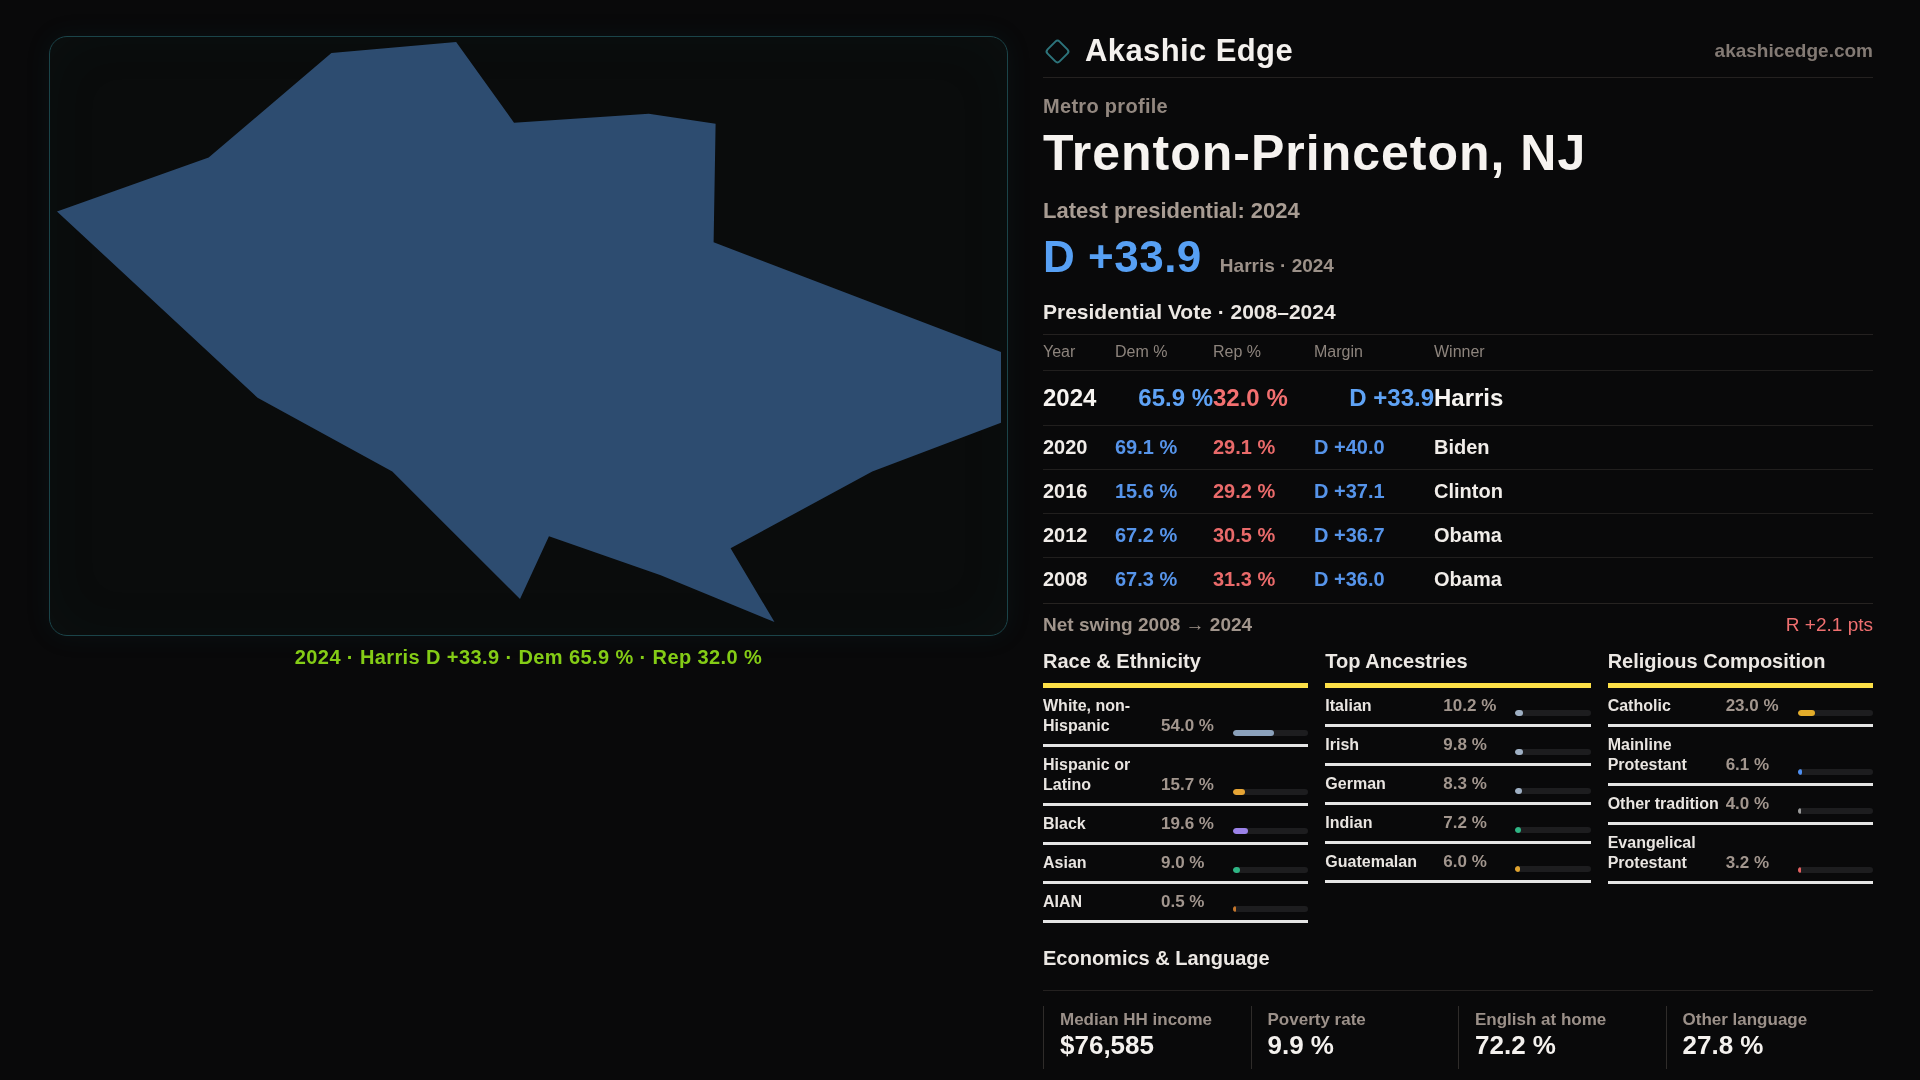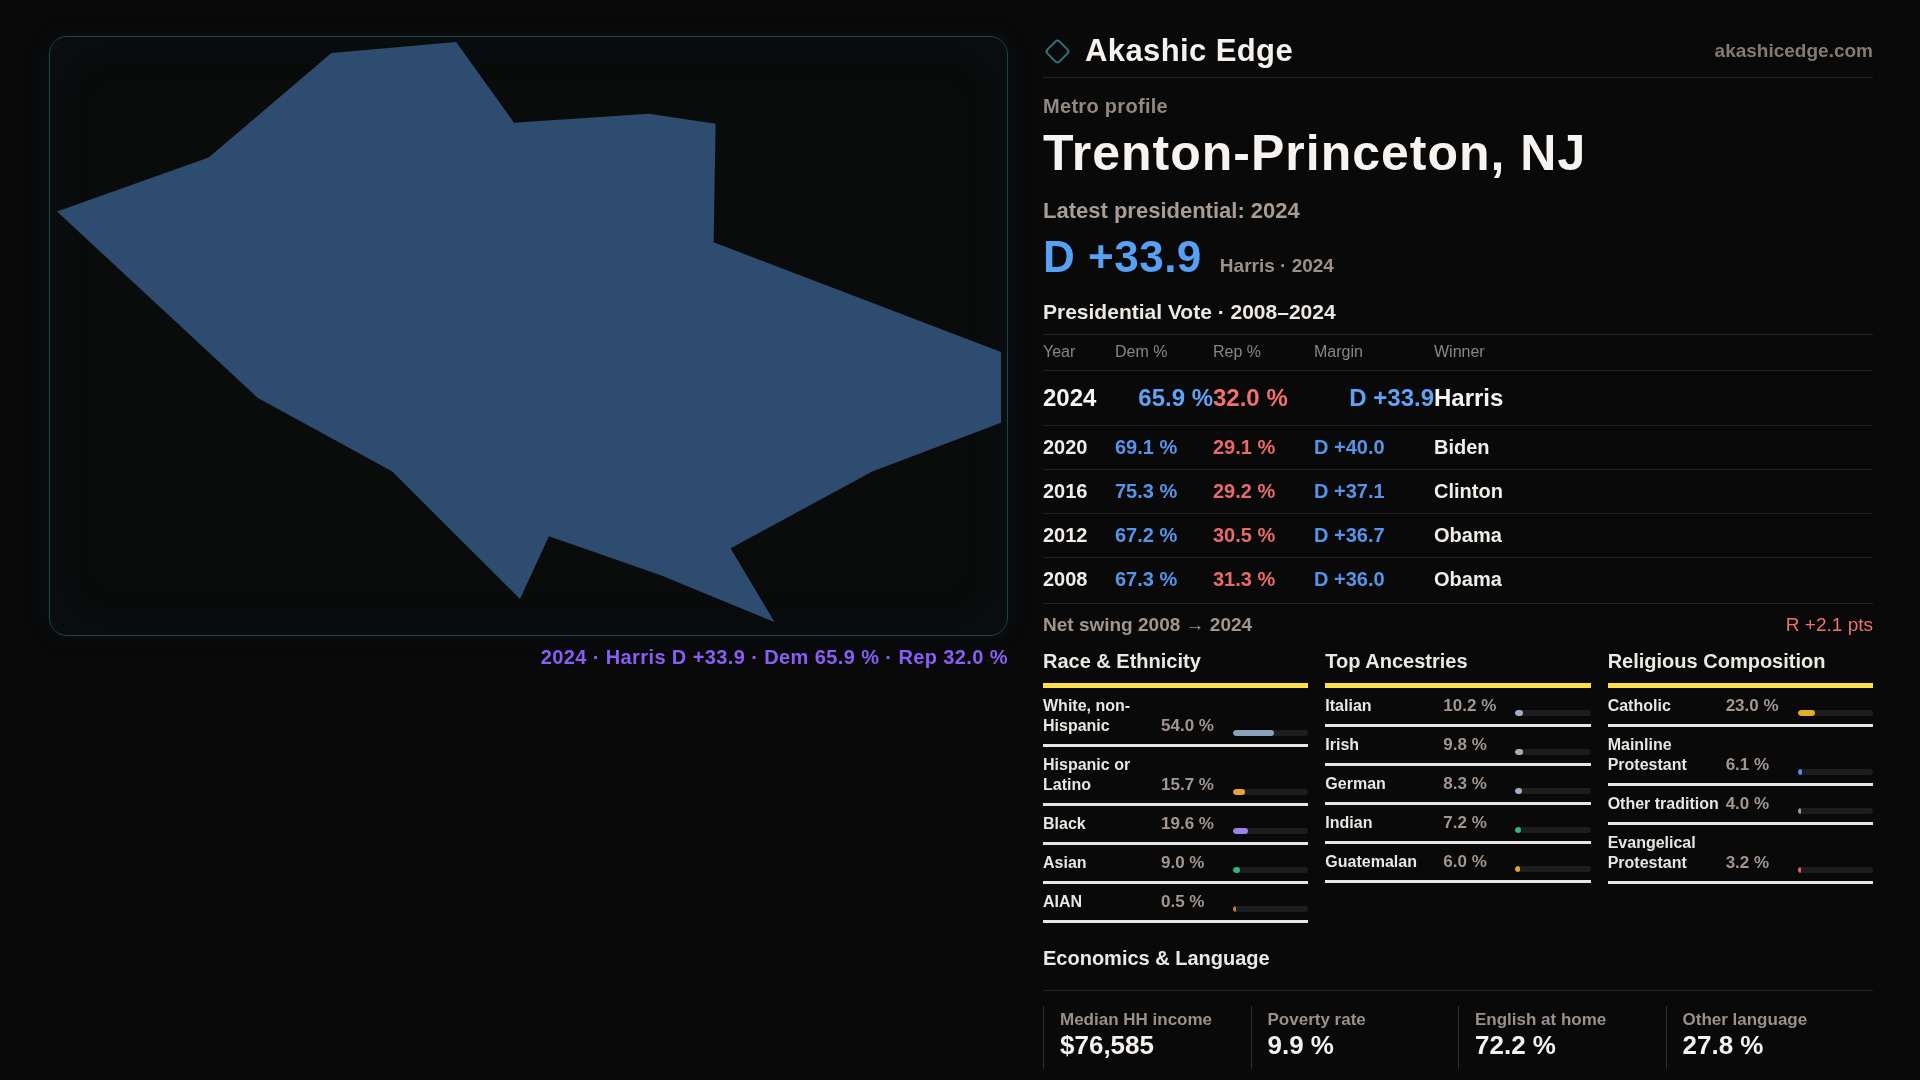--- a/index.html
+++ b/index.html
@@ -9,22 +9,22 @@
 
   
   .map-card {
     position:absolute; left:49px; top:36px; width:959px; height:600px;
     border:1px solid #1b4449; border-radius:18px; background:#0a0c0c;
     box-shadow:0 0 26px rgba(32,98,104,.10), inset 0 0 60px rgba(32,98,104,.05);
     overflow:hidden;
   }
   .map-card svg { display:block; width:100%; height:100%; }
   .map-caption {
-    position:absolute; left:49px; top:646px; width:959px; text-align:right;
-    font-size:20px; font-weight:600; color:#8b5cf6; letter-spacing:.4px;
+    position:absolute; left:49px; top:646px; width:959px; text-align:center;
+    font-size:20px; font-weight:600; color:#84cc16; letter-spacing:.4px;
   }
 
   
   .panel { position:absolute; left:1043px; top:30px; width:830px; }
 
   .brand-row { display:flex; align-items:center; height:42px; }
   .diamond {
     width:19px; height:19px; border:2px solid #2d747b; border-radius:4px;
     transform:rotate(45deg); margin:0 18px 0 5px; flex:none;
   }
@@ -134,21 +134,21 @@
       </div>
       <div class="t-row">
         <span class="year">2020</span>
         <span class="dem">69.1 %</span>
         <span class="rep">29.1 %</span>
         <span class="margin">D +40.0</span>
         <span class="winner">Biden</span>
       </div>
       <div class="t-row">
         <span class="year">2016</span>
-        <span class="dem">75.3 %</span>
+        <span class="dem">15.6 %</span>
         <span class="rep">29.2 %</span>
         <span class="margin">D +37.1</span>
         <span class="winner">Clinton</span>
       </div>
       <div class="t-row">
         <span class="year">2012</span>
         <span class="dem">67.2 %</span>
         <span class="rep">30.5 %</span>
         <span class="margin">D +36.7</span>
         <span class="winner">Obama</span>

